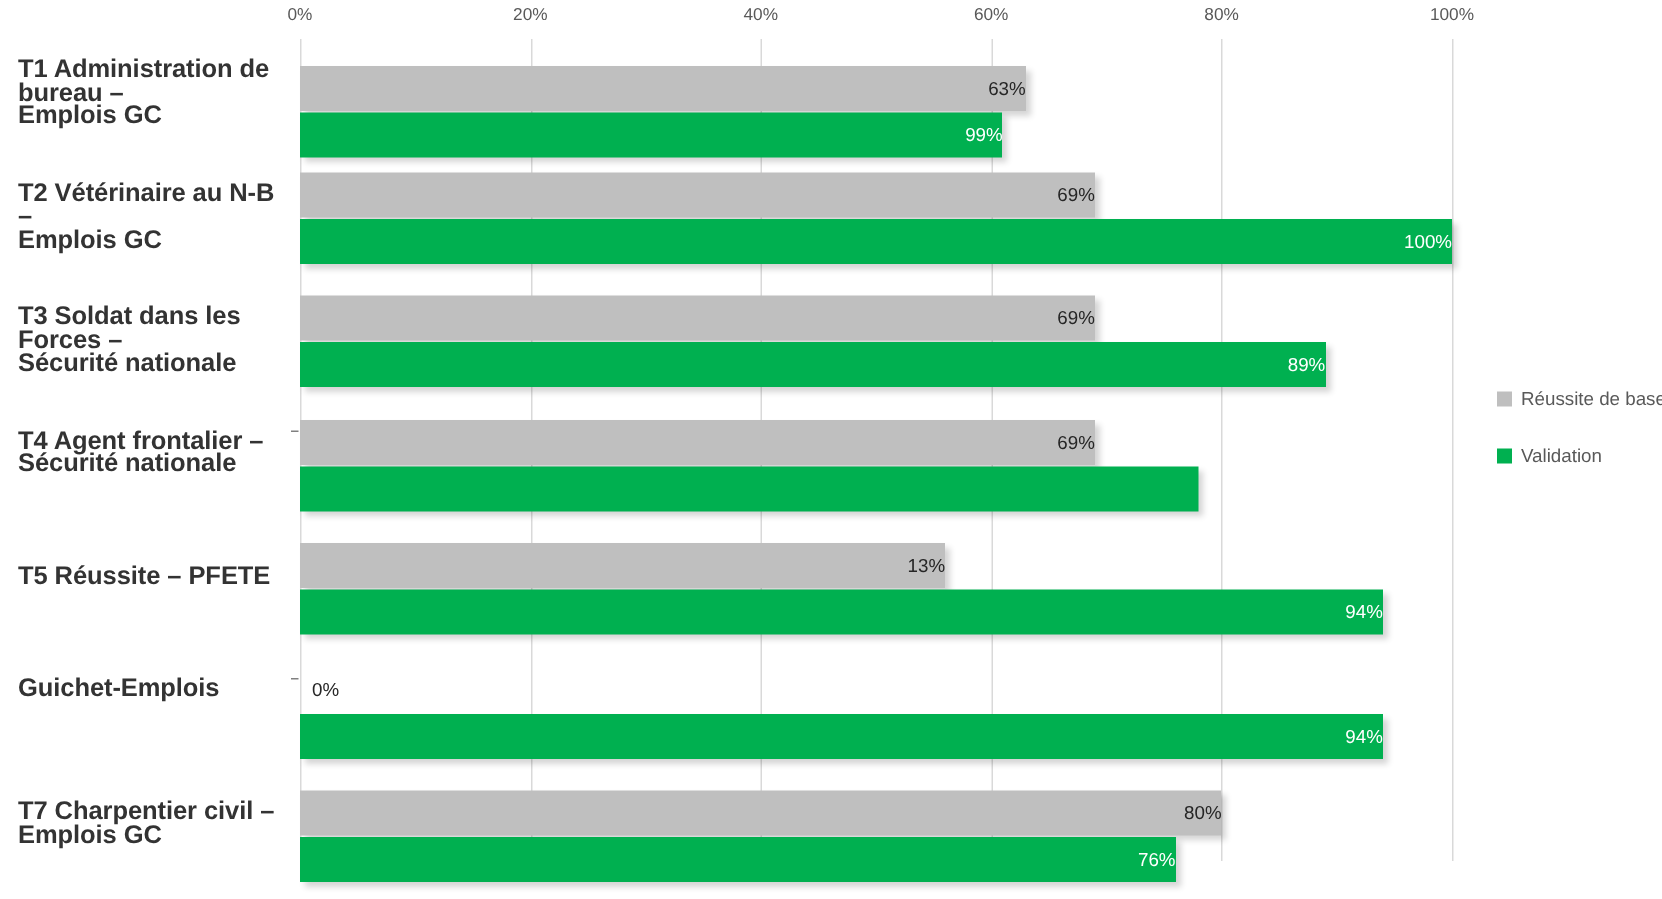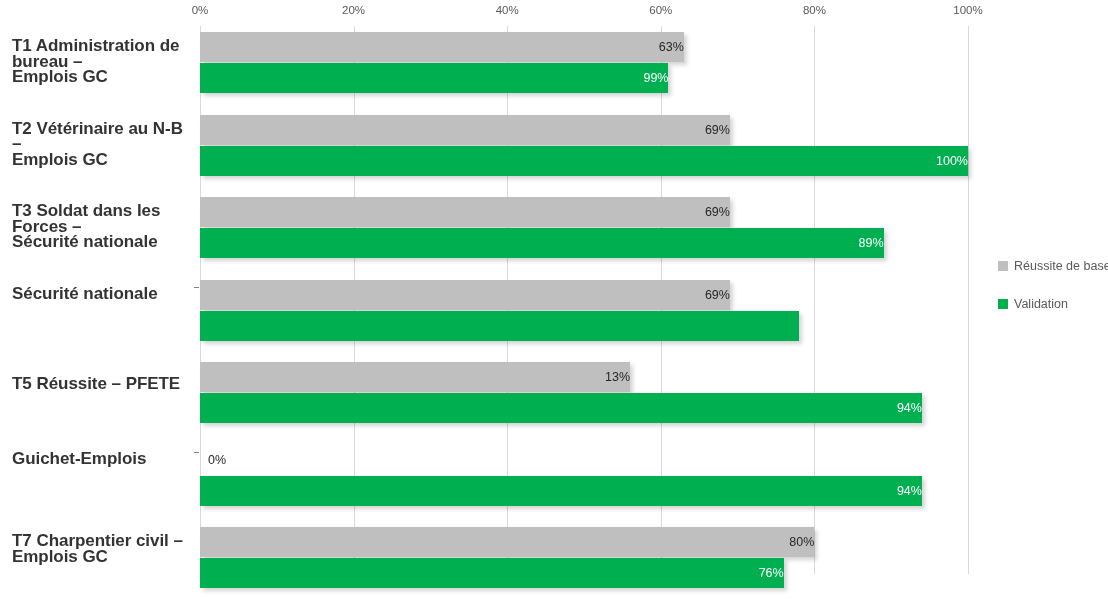--- a/index.html
+++ b/index.html
@@ -162,21 +162,21 @@
       <div class="axis-tick-mark" style="left: 968px;"></div>
     </div>
 
   <div id="plot">
       <div class="gridline" style="left: 0px;"></div>
       <div class="gridline" style="left: 153.6px;"></div>
       <div class="gridline" style="left: 307.2px;"></div>
       <div class="gridline" style="left: 460.8px;"></div>
       <div class="gridline" style="left: 614.4px;"></div>
       <div class="gridline" style="left: 768px;"></div>
-      <div class="cat-row" style="top: 0px; padding-left: 43px;">
+      <div class="cat-row" style="top: 12px; padding-left: 43px;">
         <div class="bar bar-base" style="width: 483.84px; background: rgb(191, 191, 191);"></div>
         <div class="bar-label bar-label-base bar-label-inside" style="left: 0px; width: 483.84px;">63%</div>
         <div class="bar bar-val" style="width: 468.48px; background: rgb(0, 176, 80);"></div>
         <div class="bar-label bar-label-val bar-label-inside" style="left: 0px; width: 468.48px;">99%</div>
       </div>
       <div class="cat-row" style="top: 82.5px;">
         <div class="bar bar-base" style="width: 529.92px; background: rgb(191, 191, 191);"></div>
         <div class="bar-label bar-label-base bar-label-inside" style="left: 0px; width: 529.92px;">69%</div>
         <div class="bar bar-val" style="width: 768px; background: rgb(0, 176, 80);"></div>
         <div class="bar-label bar-label-val bar-label-inside" style="left: 0px; width: 768px;">100%</div>
@@ -218,20 +218,21 @@
       </div>
       <div class="cat-label" style="top: 88.5px;">
         <div>T2 Vétérinaire au N-B –</div>
         <div>Emplois GC</div>
       </div>
       <div class="cat-label" style="top: 171px;">
         <div>T3 Soldat dans les Forces –</div>
         <div>Sécurité nationale</div>
       </div>
       <div class="cat-label" style="top: 253.5px;">
+        <div>T4 Agent frontalier –</div>
         <div>Sécurité nationale</div>
       </div>
       <div class="cat-tick" style="top: 254.5px;"></div>
       <div class="cat-label" style="top: 344px;">
         <div>T5 Réussite – PFETE</div>
       </div>
       <div class="cat-label" style="top: 418.5px;">
         <div>Guichet-Emplois</div>
       </div>
       <div class="cat-tick" style="top: 419.5px;"></div>

